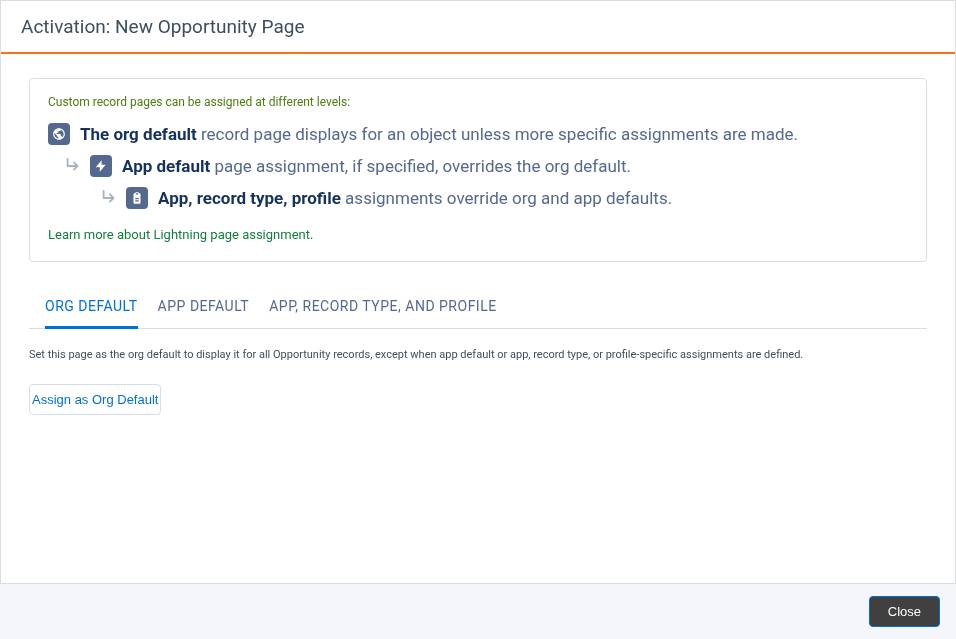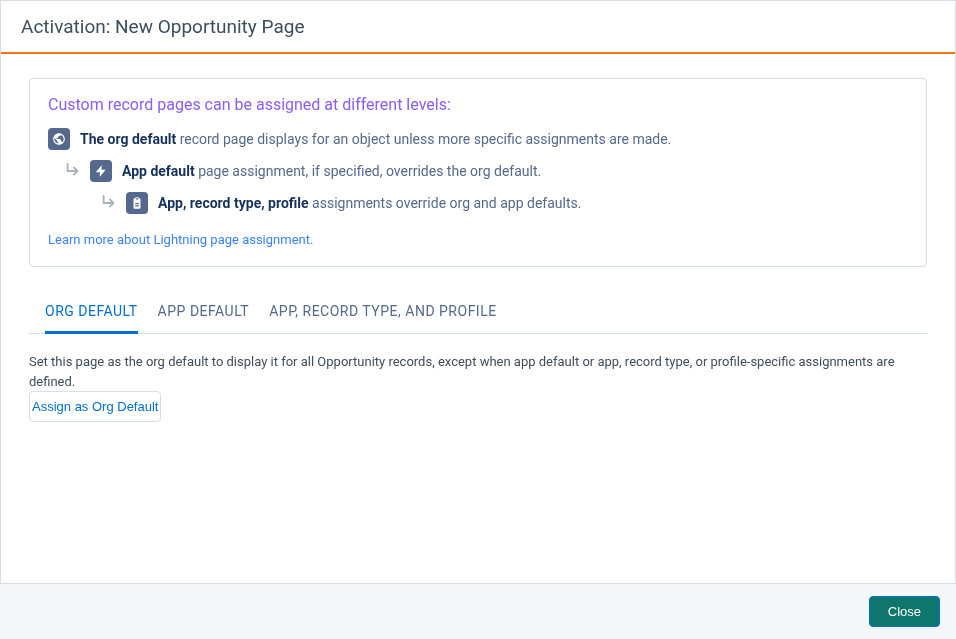--- a/index.html
+++ b/index.html
@@ -27,30 +27,30 @@
     }
     .modal-body {
       padding: 24px 28px;
     }
     .info-box {
       border: 1px solid #d8dde6;
       border-radius: 4px;
       padding: 16px 18px 18px 18px;
     }
     .info-heading {
-      font-size: 16px;
-      color: #8b5cf6;
+      font-size: 12px;
+      color: #4d7c0f;
       font-weight: 400;
       margin-bottom: 14px;
     }
     .level-row {
       display: flex;
       align-items: center;
       margin-bottom: 10px;
-      font-size: 14px;
+      font-size: 17px;
       color: #54698d;
     }
     .level-row.indent-1 {
       margin-left: 16px;
     }
     .level-row.indent-2 {
       margin-left: 52px;
     }
     .level-row strong {
       color: #16325c;
@@ -79,21 +79,21 @@
       flex-shrink: 0;
     }
     .arrow-icon svg {
       width: 18px;
       height: 18px;
       fill: none;
       stroke: #a8b2c0;
       stroke-width: 2;
     }
     .learn-more {
-      color: #3b82f6;
+      color: #15803d;
       font-size: 13px;
       text-decoration: none;
       display: inline-block;
       margin-top: 8px;
     }
     .tabs {
       display: flex;
       border-bottom: 1px solid #d8dde6;
       margin-top: 24px;
       gap: 20px;
@@ -110,23 +110,24 @@
       text-transform: uppercase;
     }
     .tab.active {
       color: #0070d2;
       border-bottom-color: #0070d2;
     }
     .tab-content {
       padding-top: 18px;
     }
     .tab-description {
-      font-size: 13px;
+      font-size: 11px;
       color: #3e4e5e;
       line-height: 1.5;
+      margin-bottom: 20px;
     }
     .btn {
       display: inline-block;
       padding: 7px 2px;
       font-size: 13px;
       border-radius: 4px;
       cursor: pointer;
       border: 1px solid #d8dde6;
       background: #fff;
       color: #0070d2;
@@ -135,21 +136,21 @@
       position: absolute;
       bottom: 0;
       left: 0;
       right: 0;
       background: #f4f6f9;
       border-top: 1px solid #d8dde6;
       padding: 12px 16px;
       text-align: right;
     }
     .btn-brand {
-      background: #0f766e;
+      background: #404040;
       border: 1px solid #0070d2;
       color: #fff;
       padding: 7px 18px;
       font-size: 13px;
       border-radius: 4px;
       cursor: pointer;
     }
     .level-text {
       display: inline;
     }

